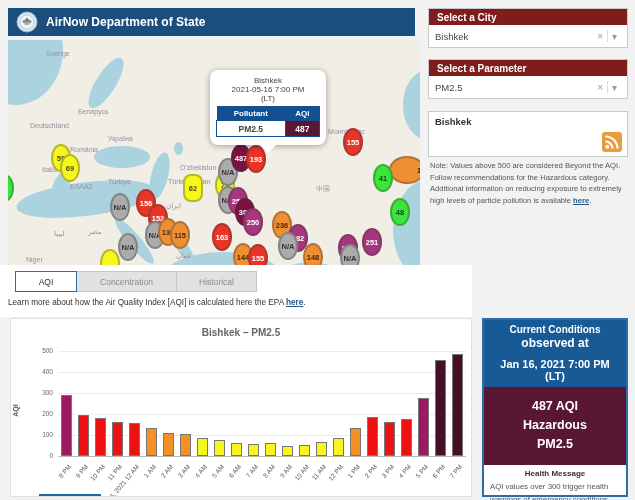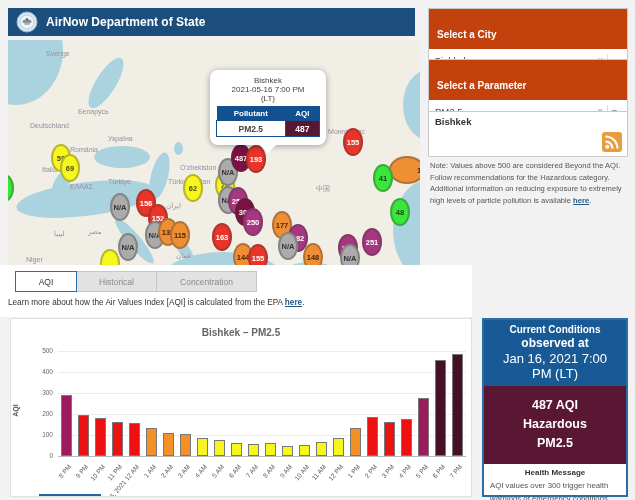--- a/index.html
+++ b/index.html
@@ -7,22 +7,22 @@
     font-family:"Liberation Sans", sans-serif; }
   .abs { position:absolute; }
 
   
   #app-header { left:8px; top:8px; width:407px; height:28px; background:#1b4d7d;
     color:#fff; display:flex; align-items:center; gap:8px; padding:0 8px; }
   #app-header .title { font-size:12px; font-weight:bold; }
 
   
   .side-panel { left:428px; width:200px; background:#fff; border:1px solid #c9c9c9; }
-  .side-head { background:#c2410c; color:#fff; font-size:10px; font-weight:bold;
-    padding:20px 8px; height:16px; }
+  .side-head { background:#7f1d1d; color:#fff; font-size:10px; font-weight:bold;
+    padding:3px 8px; height:16px; }
   .side-value { display:flex; align-items:center; font-size:9.5px; color:#444;
     padding:0 6px; height:22px; }
   .side-value .val { flex:1; }
   .ctl { color:#999; font-size:10px; cursor:pointer; padding:0 4px; }
   .ctl-sep { width:1px; height:12px; background:#ddd; }
   #feed-panel { height:44px; padding:4px 6px; position:relative; }
   #feed-panel .city { font-size:9.5px; font-weight:bold; color:#333; }
   #rss { position:absolute; right:5px; bottom:4px; width:20px; height:20px; }
   #note { left:430px; top:160px; width:198px; font-size:7.6px; color:#555; line-height:11.5px; }
   a.lnk { color:#235a8c; font-weight:bold; text-decoration:underline; cursor:pointer; }
@@ -68,21 +68,21 @@
   #ylab { position:absolute; left:-2px; top:88px; font-size:7px; font-weight:bold; color:#555;
     transform:rotate(-90deg); }
   #baseline { position:absolute; height:1px; background:#bbb; }
   #legend-peek { position:absolute; left:28px; top:175px; width:62px; height:8px; background:#2166a3; }
 
   
   #cc { left:482px; top:318px; width:146px; height:179px; background:#fff; border:2px solid #2e6da4; }
   #cc-head { background:#185a96; color:#fff; text-align:center; padding:4px 16px 5px; }
   #cc-head .l1 { font-size:10px; font-weight:bold; }
   #cc-head .l2 { font-size:12px; font-weight:bold; margin-top:1px; }
-  #cc-head .l3 { font-size:13px; font-weight:normal; margin-top:1px; }
+  #cc-head .l3 { font-size:11px; font-weight:bold; margin-top:8px; }
   #cc-main { background:#5a1733; color:#fff; text-align:center; padding:10px 2px 11px; }
   #cc-main div { font-size:12.5px; font-weight:bold; line-height:19px; }
   #cc-health { padding:4px 6px; }
   #cc-health .ht { text-align:center; font-size:8px; font-weight:bold; color:#333; margin-bottom:3px; }
   #cc-health .hb { font-size:7.8px; color:#555; line-height:12.5px; }
 </style>
 </head>
 <body>
 
 <div class="abs" id="app-header">
@@ -171,30 +171,30 @@
       <div class="marker" style="left: 62px; top: 128px; background: rgb(247, 247, 30); color: rgb(74, 74, 17);">69</div>
       <div class="marker" style="left: -4px; top: 148px; background: rgb(57, 230, 57); color: rgb(27, 58, 27);">0</div>
       <div class="marker" style="left: 112px; top: 167px; background: rgb(171, 171, 171); color: rgb(51, 51, 51);">N/A</div>
       <div class="marker" style="left: 120px; top: 207px; background: rgb(171, 171, 171); color: rgb(51, 51, 51);">N/A</div>
       <div class="marker" style="left: 102px; top: 223px; background: rgb(247, 247, 30); color: rgb(74, 74, 17);"></div>
       <div class="marker" style="left: 138px; top: 163px; background: rgb(233, 52, 39); color: rgb(255, 255, 255);">156</div>
       <div class="marker" style="left: 150px; top: 178px; background: rgb(233, 52, 39); color: rgb(255, 255, 255);">152</div>
       <div class="marker" style="left: 147px; top: 195px; background: rgb(171, 171, 171); color: rgb(51, 51, 51);">N/A</div>
       <div class="marker" style="left: 160px; top: 192px; background: rgb(239, 143, 51); color: rgb(77, 36, 8);">130</div>
       <div class="marker" style="left: 172px; top: 195px; background: rgb(239, 143, 51); color: rgb(77, 36, 8);">115</div>
-      <div class="marker" style="left: 185px; top: 148px; background: rgb(247, 247, 30); color: rgb(74, 74, 17);">62</div>
+      <div class="marker" style="left: 185px; top: 148px; background: rgb(247, 247, 30); color: rgb(74, 74, 17); border-radius: 8px;">62</div>
       <div class="marker" style="left: 217px; top: 145px; background: rgb(247, 247, 30); color: rgb(74, 74, 17); font-style: italic;">78</div>
       <div class="marker" style="left: 220px; top: 132px; background: rgb(171, 171, 171); color: rgb(51, 51, 51);">N/A</div>
       <div class="marker" style="left: 233px; top: 118px; background: rgb(124, 16, 64); color: rgb(255, 255, 255);">487</div>
       <div class="marker" style="left: 248px; top: 119px; background: rgb(233, 52, 39); color: rgb(255, 255, 255);">193</div>
       <div class="marker" style="left: 220px; top: 160px; background: rgb(171, 171, 171); color: rgb(51, 51, 51);">N/A</div>
       <div class="marker" style="left: 230px; top: 161px; background: rgb(168, 54, 126); color: rgb(255, 255, 255);">256</div>
       <div class="marker" style="left: 237px; top: 172px; background: rgb(124, 16, 64); color: rgb(255, 255, 255);">305</div>
       <div class="marker" style="left: 245px; top: 182px; background: rgb(168, 54, 126); color: rgb(255, 255, 255);">250</div>
-      <div class="marker" style="left: 274px; top: 185px; background: rgb(239, 143, 51); color: rgb(77, 36, 8);">177</div>
+      <div class="marker" style="left: 274px; top: 185px; background: rgb(239, 143, 51); color: rgb(77, 36, 8);">236</div>
       <div class="marker" style="left: 214px; top: 197px; background: rgb(233, 52, 39); color: rgb(255, 255, 255);">163</div>
       <div class="marker" style="left: 235px; top: 217px; background: rgb(239, 143, 51); color: rgb(77, 36, 8);">144</div>
       <div class="marker" style="left: 250px; top: 218px; background: rgb(233, 52, 39); color: rgb(255, 255, 255);">155</div>
       <div class="marker" style="left: 290px; top: 198px; background: rgb(168, 54, 126); color: rgb(255, 255, 255);">282</div>
       <div class="marker" style="left: 280px; top: 206px; background: rgb(171, 171, 171); color: rgb(51, 51, 51);">N/A</div>
       <div class="marker" style="left: 305px; top: 217px; background: rgb(239, 143, 51); color: rgb(77, 36, 8);">148</div>
       <div class="marker" style="left: 345px; top: 102px; background: rgb(233, 52, 39); color: rgb(255, 255, 255);">155</div>
       <div class="marker" style="left: 399px; top: 130px; background: rgb(239, 143, 51); color: rgb(77, 36, 8); padding-left: 32px;">116</div>
       <div class="marker" style="left: 375px; top: 138px; background: rgb(57, 230, 57); color: rgb(27, 58, 27);">41</div>
       <div class="marker" style="left: 392px; top: 172px; background: rgb(57, 230, 57); color: rgb(27, 58, 27);">48</div>
@@ -218,24 +218,24 @@
         <td class="aqi">487</td>
       </tr>
     </tbody>
       </table>
   </div>
 </div>
 
 <div class="abs" id="tabs-bg"></div>
 <div class="abs" id="tabs">
   <div class="tab active">AQI</div>
+  <div class="tab idle" style="width:100px;">Concentration</div>
   <div class="tab idle" style="width:80px;">Historical</div>
-  <div class="tab idle" style="width:100px;">Concentration</div>
-</div>
-<div class="abs" id="learn"><span>Learn more about how the Air Values Index [AQI] is calculated from the EPA </span><a class="lnk">here</a><span>.</span></div>
+</div>
+<div class="abs" id="learn"><span>Learn more about how the Air Quality Index [AQI] is calculated here the EPA </span><a class="lnk">here</a><span>.</span></div>
 
 <div class="abs" id="chart-panel">
   <div id="chart-title">Bishkek – PM2.5</div>
   <div id="ylab">AQI</div>
   <div id="grid">
       <div class="ytick" style="left: 10px; top: 133px;">0</div>
       <div class="gridline" style="left: 47px; top: 116px; width: 408px;"></div>
       <div class="ytick" style="left: 10px; top: 112px;">100</div>
       <div class="gridline" style="left: 47px; top: 95px; width: 408px;"></div>
       <div class="ytick" style="left: 10px; top: 91px;">200</div>

